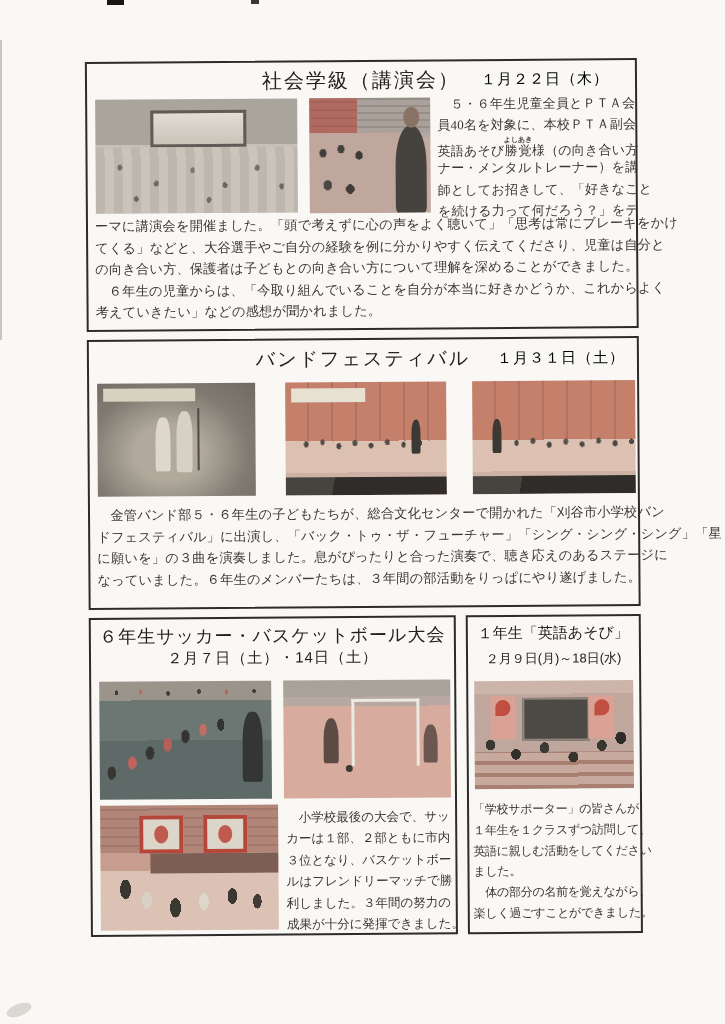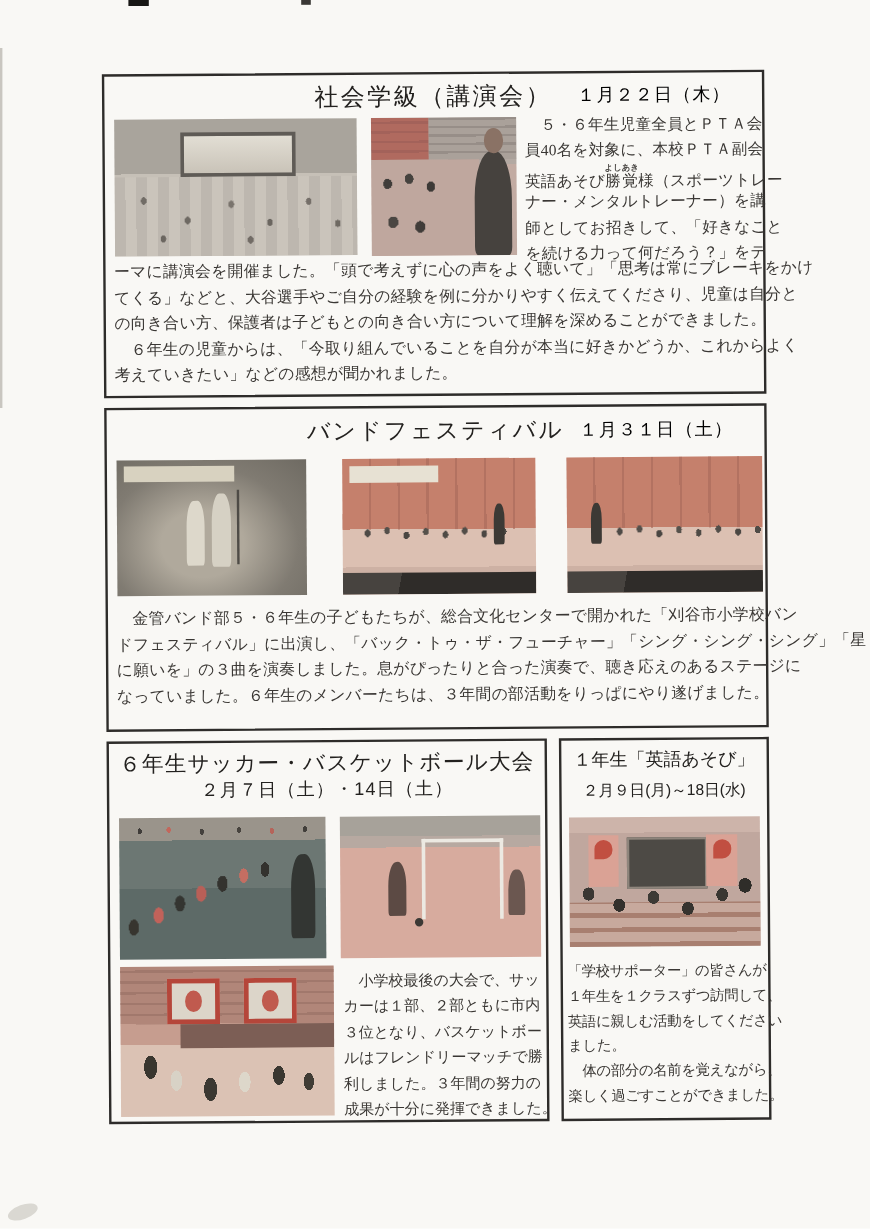--- a/index.html
+++ b/index.html
@@ -110,38 +110,38 @@
         <div class="brick"></div>
         <div class="wall"></div>
         <div class="crowd"></div>
         <div class="boy"></div>
         <div class="boyhead"></div>
       </div>
 
       <div style="position:absolute;left:350px;top:32px;font-size:13px;line-height:21.4px;letter-spacing:0.2px;">
         <div class="tline">　５・６年生児童全員とＰＴＡ会</div>
         <div class="tline">員40名を対象に、本校ＰＴＡ副会</div>
-        <div class="tline" style="height:21.4px;"><span>英語あそび</span><ruby><span>勝覚</span><rt>よしあき</rt></ruby><span>様（スポーツトレー</span></div>
+        <div class="tline" style="height:21.4px;"><span>英語あそび</span><ruby><span>勝覚</span><rt>よしあき</rt></ruby><span>様（の向き合い方</span></div>
         <div class="tline">ナー・メンタルトレーナー）を講</div>
         <div class="tline">師としてお招きして、「好きなこと</div>
         <div class="tline">を続ける力って何だろう？」をテ</div>
       </div>
 
       <div style="position:absolute;left:7px;top:152px;font-size:13.2px;line-height:21.5px;letter-spacing:0.2px;">
         <div class="tline">ーマに講演会を開催ました。「頭で考えずに心の声をよく聴いて」「思考は常にブレーキをかけ</div>
         <div class="tline">てくる」などと、大谷選手やご自分の経験を例に分かりやすく伝えてくださり、児童は自分と</div>
         <div class="tline">の向き合い方、保護者は子どもとの向き合い方について理解を深めることができました。</div>
         <div class="tline">　６年生の児童からは、「今取り組んでいることを自分が本当に好きかどうか、これからよく</div>
         <div class="tline">考えていきたい」などの感想が聞かれました。</div>
       </div>
     </div>
 
     <div class="box" style="left:88px;top:338px;width:552px;height:270px;">
       <div class="hdr-title" style="top:6px;font-size:19px;">バンドフェスティバル</div>
-      <div class="hdr-date" style="right:26px;top:10px;font-size:15px;letter-spacing:1px;">１月３１日（土）</div>
+      <div class="hdr-date" style="right:12px;top:10px;font-size:15px;letter-spacing:1px;">１月３１日（土）</div>
 
       <div class="photo ph-duo" style="left:8px;top:42px;width:158px;height:113px;">
         <div class="banner"></div>
         <div class="f1"></div>
         <div class="f2"></div>
         <div class="mic"></div>
       </div>
       <div class="photo ph-band" style="left:196px;top:42px;width:161px;height:113px;">
         <div class="panels"></div>
         <div class="banner"></div>

